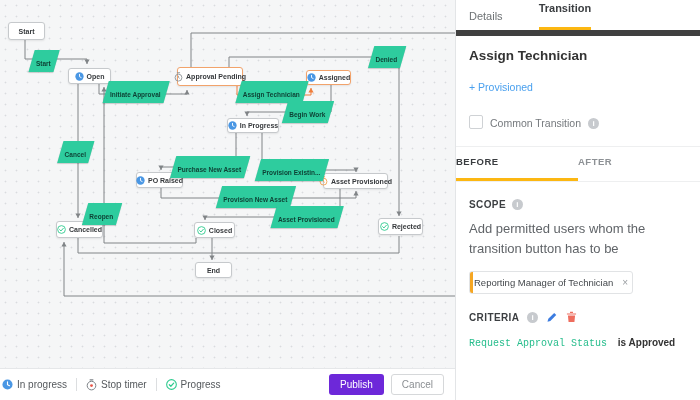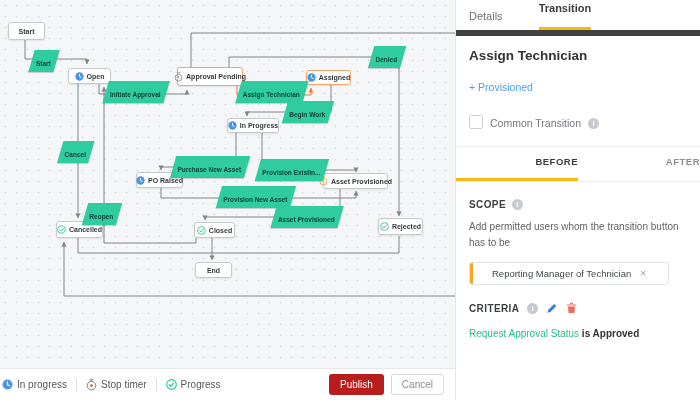--- a/index.html
+++ b/index.html
@@ -27,56 +27,56 @@
   .footer{position:absolute;left:0;top:368px;width:455px;height:32px;background:#fff;
           border-top:1px solid #e5e7e9;display:flex;align-items:center;
           justify-content:space-between;padding:0 11px 0 2px;box-sizing:border-box;z-index:4;}
   .legend{display:flex;align-items:center;gap:9px;}
   .legend-item{display:flex;align-items:center;gap:4px;font-size:10px;color:#55595d;}
   .licon{display:inline-flex;}
   .ldiv{width:1px;height:13px;background:#dcdee0;}
   .btns{display:flex;gap:7px;}
   .btn{font-family:inherit;font-size:10px;padding:4px 10px;border-radius:3px;
        border:1px solid transparent;cursor:pointer;}
-  .btn.primary{background:#b91c1c;color:#fff;}
+  .btn.primary{background:#6d28d9;color:#fff;}
   .btn.secondary{background:#fff;border-color:#d6d8da;color:#8a8e92;}
   
   .panel{position:absolute;left:455px;top:0;width:245px;height:400px;background:#fff;
          border-left:1px solid #e3e5e7;box-sizing:border-box;z-index:5;}
   .ptabs{display:flex;gap:36px;padding:0 13px;border-bottom:6px solid #404040;
          height:30px;align-items:flex-end;}
   .ptab{font-size:11px;color:#6e7275;padding-bottom:8px;cursor:pointer;}
   .ptab.active{color:#3a3d40;font-weight:700;border-bottom:3px solid #fcb712;padding-bottom:13px;}
   .pbody{padding:0 13px;}
   .ptitle{margin-top:12px;font-size:13.5px;font-weight:700;color:#333;}
   .desc-link{display:inline-block;margin-top:18px;font-size:10.5px;color:#4aa0ee;cursor:pointer;}
   .common{margin-top:20px;display:flex;align-items:flex-end;gap:7px;font-size:10.5px;color:#75797d;}
   .checkbox{width:12px;height:12px;border:1px solid #cfd2d5;border-radius:2px;background:#fff;
             display:inline-block;cursor:pointer;}
   .info{width:11px;height:11px;border-radius:50%;background:#c7cace;color:#fff;font-size:8px;
         font-weight:700;display:inline-flex;align-items:center;justify-content:center;
         font-style:normal;}
   .phases{display:flex;margin:17px -13px 0;border-top:1px solid #eeeff0;
           border-bottom:1px solid #eeeff0;}
-  .phase{flex:1;text-align:right;padding:9px 0 14px;font-size:9.5px;font-weight:700;
+  .phase{flex:1;text-align:left;padding:9px 0 14px;font-size:9.5px;font-weight:700;
          color:#8d9195;letter-spacing:.5px;cursor:pointer;}
   .phase.active{color:#3a3d40;border-bottom:3px solid #fcb712;padding-bottom:4px;}
   .sec-head{margin-top:17px;display:flex;align-items:center;gap:6px;font-size:10px;
             font-weight:700;color:#3c3f42;letter-spacing:.4px;}
   .sec-head .act{display:inline-flex;cursor:pointer;}
-  .scope-desc{margin-top:9px;font-size:10px;color:#606468;line-height:1.55;}
+  .scope-desc{margin-top:9px;font-size:13px;color:#606468;line-height:1.55;}
   .tag{margin-top:12px;display:inline-flex;align-items:center;border:1px solid #e1e3e5;
-       border-radius:3px;padding:5px 22px;font-size:9.5px;color:#44484c;position:relative;
+       border-radius:3px;padding:5px 4px;font-size:9.5px;color:#44484c;position:relative;
        overflow:hidden;background:#fff;}
   .tag::before{content:"";position:absolute;left:0;top:0;bottom:0;width:3px;background:#f5a623;}
   .tag-x{margin-left:9px;color:#9a9ea2;font-size:10px;cursor:pointer;}
   .crit-row{gap:8px;}
   .crit-text{margin-top:14px;font-size:10px;}
-  .cfield{color:#26bd8c;}
-  .ccond{color:#333;font-weight:700;margin-left:0;}
+  .cfield{color:#26bd8c;font-family:Liberation Mono, monospace;}
+  .ccond{color:#333;font-weight:700;margin-left:8px;}
 </style>
 </head>
 <body>
 
 <div class="app">
 
   <div class="canvas">
     <svg id="edge-svg" width="455" height="368">
         <polyline points="25,40 25,59 87,59 87,64" fill="none" stroke="#808487" stroke-width="1" stroke-linejoin="round"></polyline>
         <polygon points="87,64 84.4,59.5 89.6,59.5" fill="#808487"></polygon>

